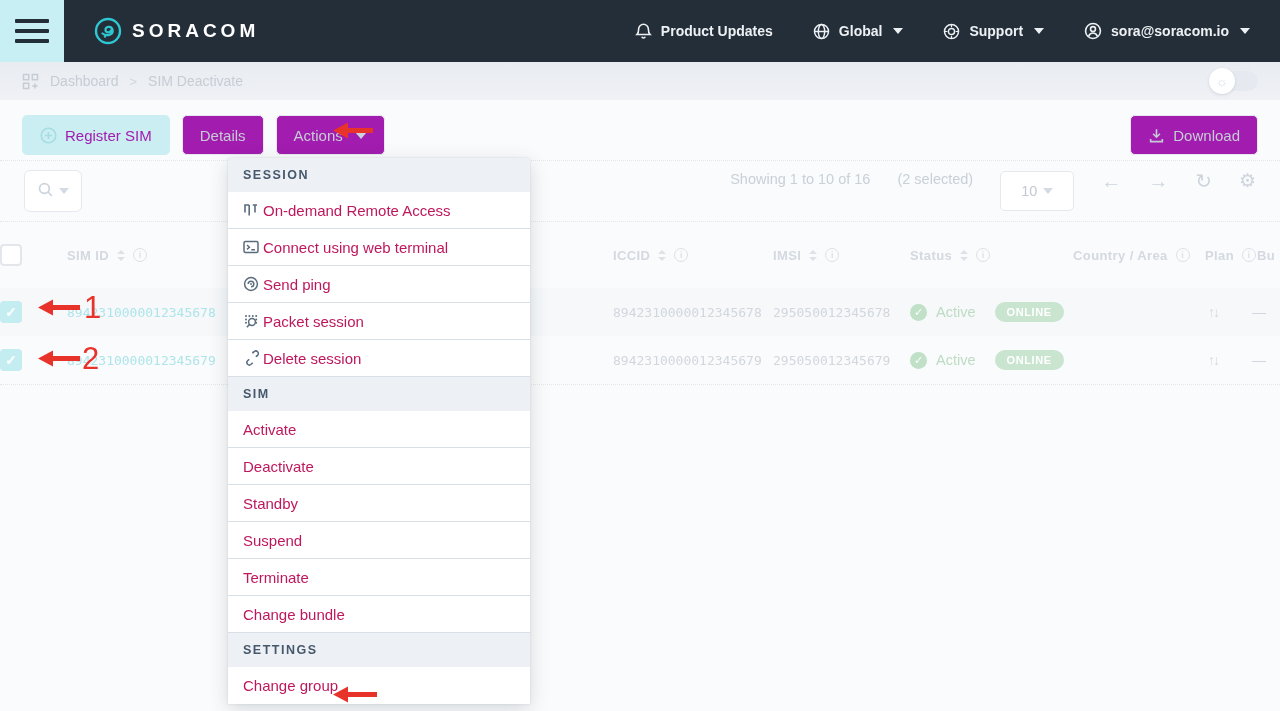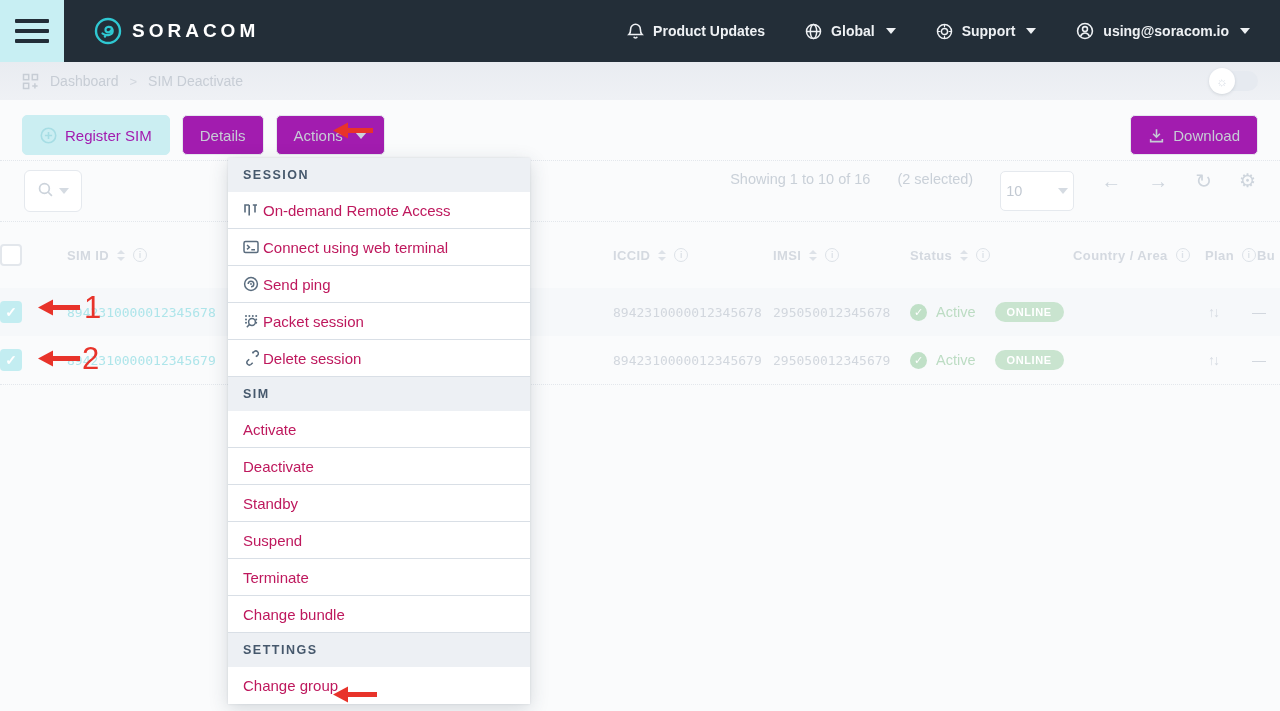--- a/index.html
+++ b/index.html
@@ -34,21 +34,21 @@
   .btn-caret { width:0; height:0; border-left:6px solid transparent; border-right:6px solid transparent; border-top:7px solid #ccd2da; margin-left:4px; }
   .btn-download { margin-left:auto; }
   .hline-dotted { border-top:1px dotted #e3e7ec; margin-top:4px; }
 
   
   .controls { height:60px; display:flex; align-items:center; padding:0 24px 0 24px; }
   .search-box { width:58px; height:42px; border:1px solid #e5e9ee; border-radius:6px; background:#ffffff; display:flex; align-items:center; justify-content:center; gap:5px; cursor:pointer; color:#ccd3db; }
   .search-caret { width:0; height:0; border-left:5px solid transparent; border-right:5px solid transparent; border-top:6px solid #d5dbe2; }
   .pager { margin-left:auto; display:flex; align-items:flex-start; gap:27px; color:#c9d0d8; font-size:14.5px; }
   .pager-note { color:#c9d0d8; }
-  .page-size { min-width:74px; height:40px; border:1px solid #e5e9ee; border-radius:5px; background:#ffffff; display:flex; align-items:center; justify-content:space-between; padding:0 5px; color:#c2c9d2; font-size:14.5px; cursor:pointer; }
+  .page-size { min-width:74px; height:40px; border:1px solid #e5e9ee; border-radius:5px; background:#ffffff; display:flex; align-items:center; justify-content:space-between; padding:0 20px; color:#c2c9d2; font-size:14.5px; cursor:pointer; }
   .pager-icon { color:#ced5dd; font-size:20px; cursor:pointer; line-height:1; }
   .pager-icon.gear { font-size:19px; }
 
   
   .grid-row { display:grid; grid-template-columns:62px 388px 158px 160px 137px 163px 132px 52px 28px; align-items:center; }
   .thead { height:66px; color:#d4d9e0; font-weight:bold; font-size:13px; letter-spacing:.4px; }
   .hcell { display:flex; align-items:center; gap:8px; padding-left:5px; }
   .hcell.no-pad { padding-left:0; }
   .cb-cell { padding-left:17px; }
   .checkbox { width:22px; height:22px; border-radius:4px; border:2px solid #e3e7ec; background:#ffffff; cursor:pointer; }
@@ -133,21 +133,21 @@
       <span class="caret"></span>
     </div>
     <div class="nav-item">
       <span>
         <svg width="18" height="18" viewBox="0 0 16 16" fill="none" stroke="#eef1f4" stroke-width="1.4">
           <circle cx="8" cy="8" r="6.6"></circle>
           <circle cx="8" cy="6.3" r="2.2"></circle>
           <path d="M4.2 12.6 a4 4 0 0 1 7.6 0"></path>
         </svg>
       </span>
-      <span>using@soracom.io</span>
+      <span>sora@soracom.io</span>
       <span class="caret"></span>
     </div>
   </div>
 </div>
 
 <div class="breadcrumb-bar">
   <span>
     <svg width="17" height="17" viewBox="0 0 17 17" fill="none" stroke="#c7cdd5" stroke-width="1.5">
       <rect x="1.5" y="1.5" width="5.2" height="5.2"></rect>
       <rect x="10.3" y="1.5" width="5.2" height="5.2"></rect>

